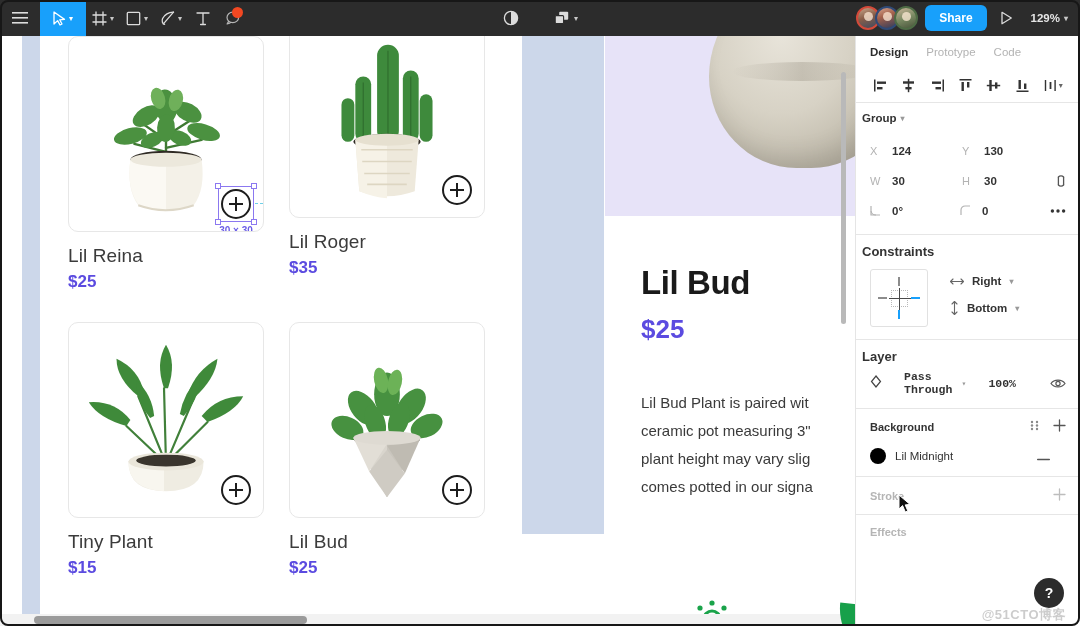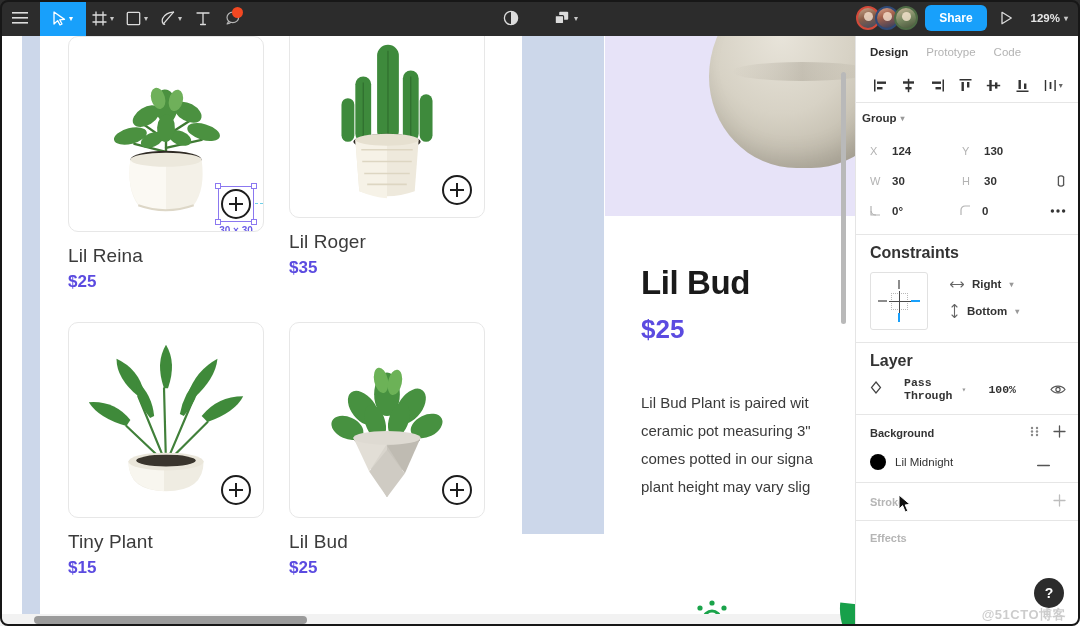--- a/index.html
+++ b/index.html
@@ -279,22 +279,22 @@
     width: 29px; height: 28px;
     display: flex; align-items: center; justify-content: center;
     color: #333;
   }
   .al-btn.with-caret { width: 34px; gap: 2px; }
 
   .rp-sep { height: 1px; background: #e6e6e6; margin: 0; }
 
   .rp-sec { padding: 9px 14px 10px 6px; }
   .rp-sec-head {
-    font-size: 16px; font-weight: bold; color: #333;
-    display: flex; align-items: center; justify-content: space-between; margin-left: 8px;
+    font-size: 13px; font-weight: bold; color: #333;
+    display: flex; align-items: center; justify-content: space-between;
   }
   .grp-row { display: flex; align-items: center; gap: 4px; font-size: 11.5px; font-weight: bold; }
 
   .xy-grid { padding: 2px 14px 8px 14px; }
   .xy-row {
     display: flex; align-items: center;
     height: 30px;
   }
   .xy-cell { display: flex; align-items: center; width: 92px; gap: 10px; }
   .xy-lab { color: #b3b3b3; font-size: 11px; width: 12px; display: inline-block; }
@@ -640,22 +640,22 @@
       <div class="hero">
         <div class="hero-pot"></div>
       </div>
 
       <div class="detail-body">
         <div class="detail-title">Lil Bud</div>
         <div class="detail-price">$25</div>
         <div class="detail-desc">
           <div>Lil Bud Plant is paired wit</div>
           <div>ceramic pot measuring 3"</div>
+          <div>plant height may vary slig</div>
           <div>comes potted in our signa</div>
-          <div>plant height may vary slig</div>
         </div>
       </div>
 
       <svg class="logo-mark" viewBox="0 0 46 46">
         <circle cx="23" cy="23" r="8" fill="none" stroke="#1aa34a" stroke-width="3.2"></circle>
         <circle cx="23" cy="7" r="2.6" fill="#1aa34a"></circle>
         <circle cx="35" cy="12" r="2.6" fill="#1aa34a"></circle>
         <circle cx="11" cy="12" r="2.6" fill="#1aa34a"></circle>
         <circle cx="39" cy="24" r="2.4" fill="none" stroke="#1aa34a" stroke-width="2"></circle>
         <circle cx="7" cy="24" r="2.4" fill="none" stroke="#1aa34a" stroke-width="2"></circle>

